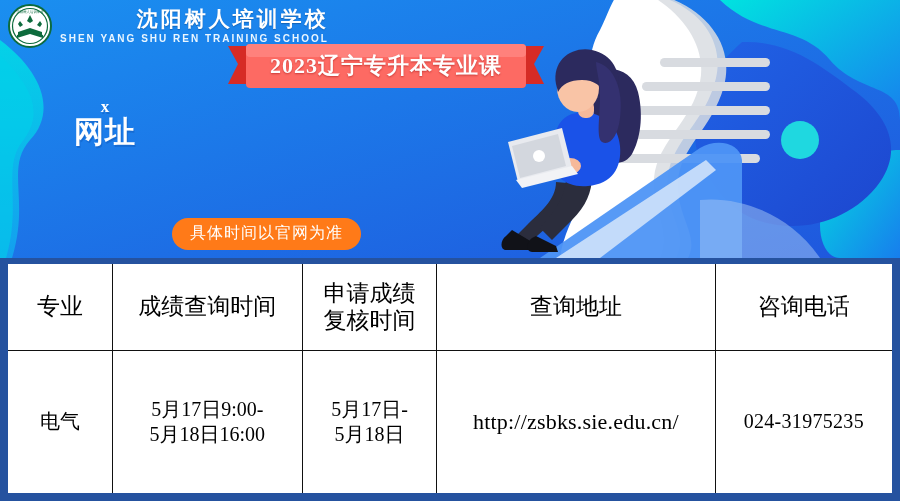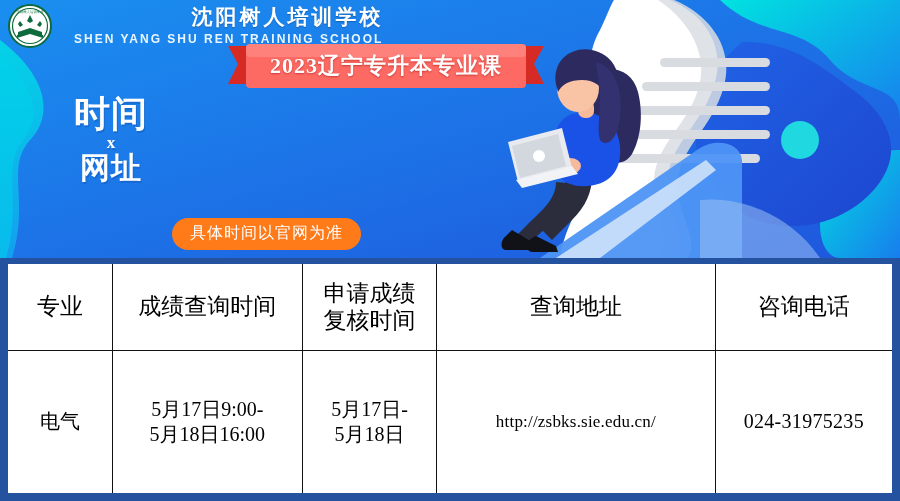--- a/index.html
+++ b/index.html
@@ -14,22 +14,22 @@
 
   .hero-svg { position:absolute; inset:0; width:900px; height:258px; }
 
   
   .logo-row { position:absolute; left:8px; top:4px; display:flex; align-items:center; z-index:9;text-align:right; }
   .logo-mark { width:44px; height:44px; flex:0 0 44px; }
   .logo-text { margin-left:8px; }
   .logo-cn { font-family:"Liberation Serif", serif; font-size:21px; font-weight:700;
              color:#ffffff; letter-spacing:3px; line-height:1.05;
              text-shadow:0 1px 1px rgba(0,40,90,.35); }
-  .logo-en { font-size:12px; color:#eaf6ff; letter-spacing:2.0px; margin-top:3px;
-             font-weight:700;margin-left:14px; }
+  .logo-en { font-size:10px; color:#eaf6ff; letter-spacing:2.0px; margin-top:3px;
+             font-weight:700; }
 
   
   .ribbon { position:absolute; left:228px; top:44px; width:316px; height:53px; z-index:8; }
   .ribbon-label { position:absolute; left:0; top:0; width:316px; height:44px;
                   display:flex; align-items:center; justify-content:center;
                   font-family:"Liberation Serif", serif; font-size:22px; font-weight:700;
                   color:#ffffff; letter-spacing:1px; z-index:3;
                   text-shadow:0 1px 2px rgba(140,0,0,.45); }
 
   
@@ -54,21 +54,21 @@
   
   .table-zone { position:absolute; left:0; top:258px; width:900px; height:243px;
                 background:#25529f; padding:6px 8px 8px; }
   table { width:100%; height:100%; border-collapse:collapse; background:#ffffff;
           table-layout:fixed; }
   th,td { border:1px solid #111; text-align:center; vertical-align:middle;
           font-family:"Liberation Serif", serif; color:#000; padding:2px 3px; }
   thead th { font-size:23px; height:86px; line-height:1.18; font-weight:400; }
   tbody td { font-size:20px; height:72px; line-height:1.24; font-weight:400; }
   td.cn { font-size:20px; }
-  td.url { font-size:17px; letter-spacing:.2px; }
+  td.url { font-size:22px; letter-spacing:.2px; }
   td.tel { font-size:20px; letter-spacing:.3px; }
   .two-line span { display:block; }
 
   
   table { border:none; }
   tr > *:first-child { border-left:none; }
   tr > *:last-child  { border-right:none; }
   thead tr th { border-top:none; }
   tbody tr:last-child td { border-bottom:none; }
 </style>
@@ -192,21 +192,20 @@
         <text x="22" y="9" font-size="3.4" fill="#0d6b3d" text-anchor="middle" font-family="Liberation Serif, serif">沈阳树人培训学校</text>
       </svg>
       <div class="logo-text">
         <div class="logo-cn">沈阳树人培训学校</div>
         <div class="logo-en">SHEN YANG SHU REN TRAINING SCHOOL</div>
       </div>
     </div>
 
     <div class="title-wrap">
       <div class="title-side">
-        <div class="ts-1">时间</div>
         <div class="ts-x">x</div>
         <div class="ts-2">网址</div>
       </div>
     </div>
 
     <div class="pill">具体时间以官网为准</div>
   </div>
 
   <div class="table-zone">
     <table>

